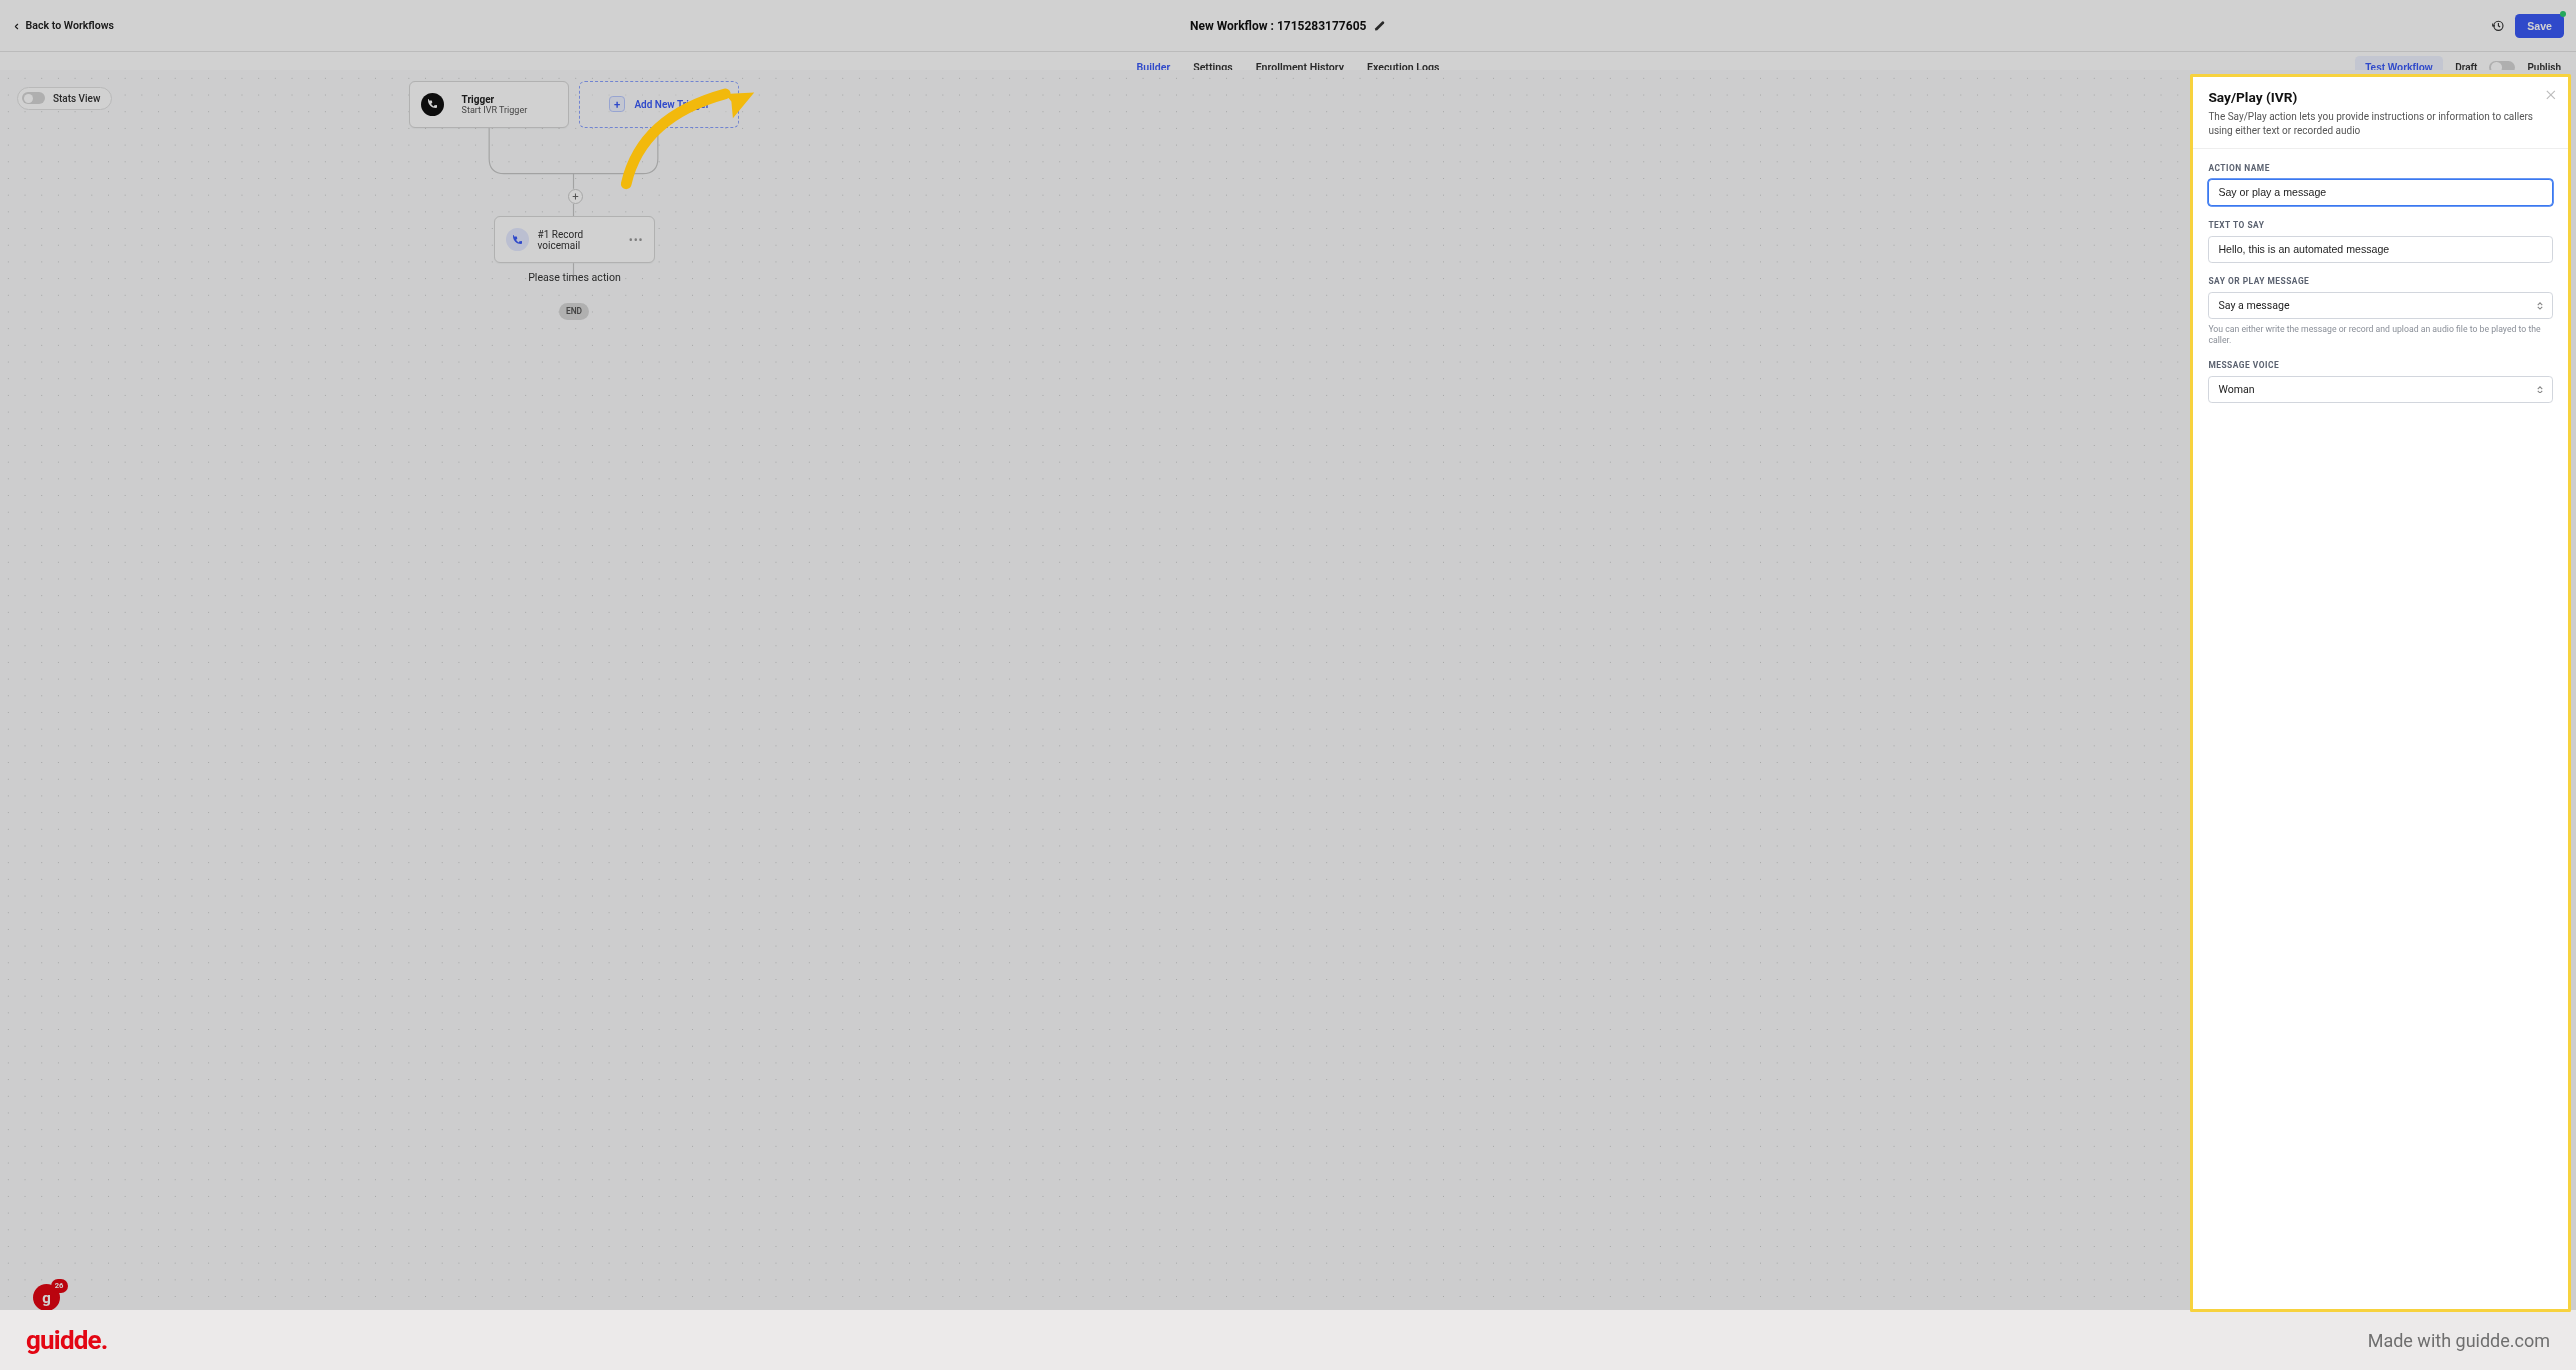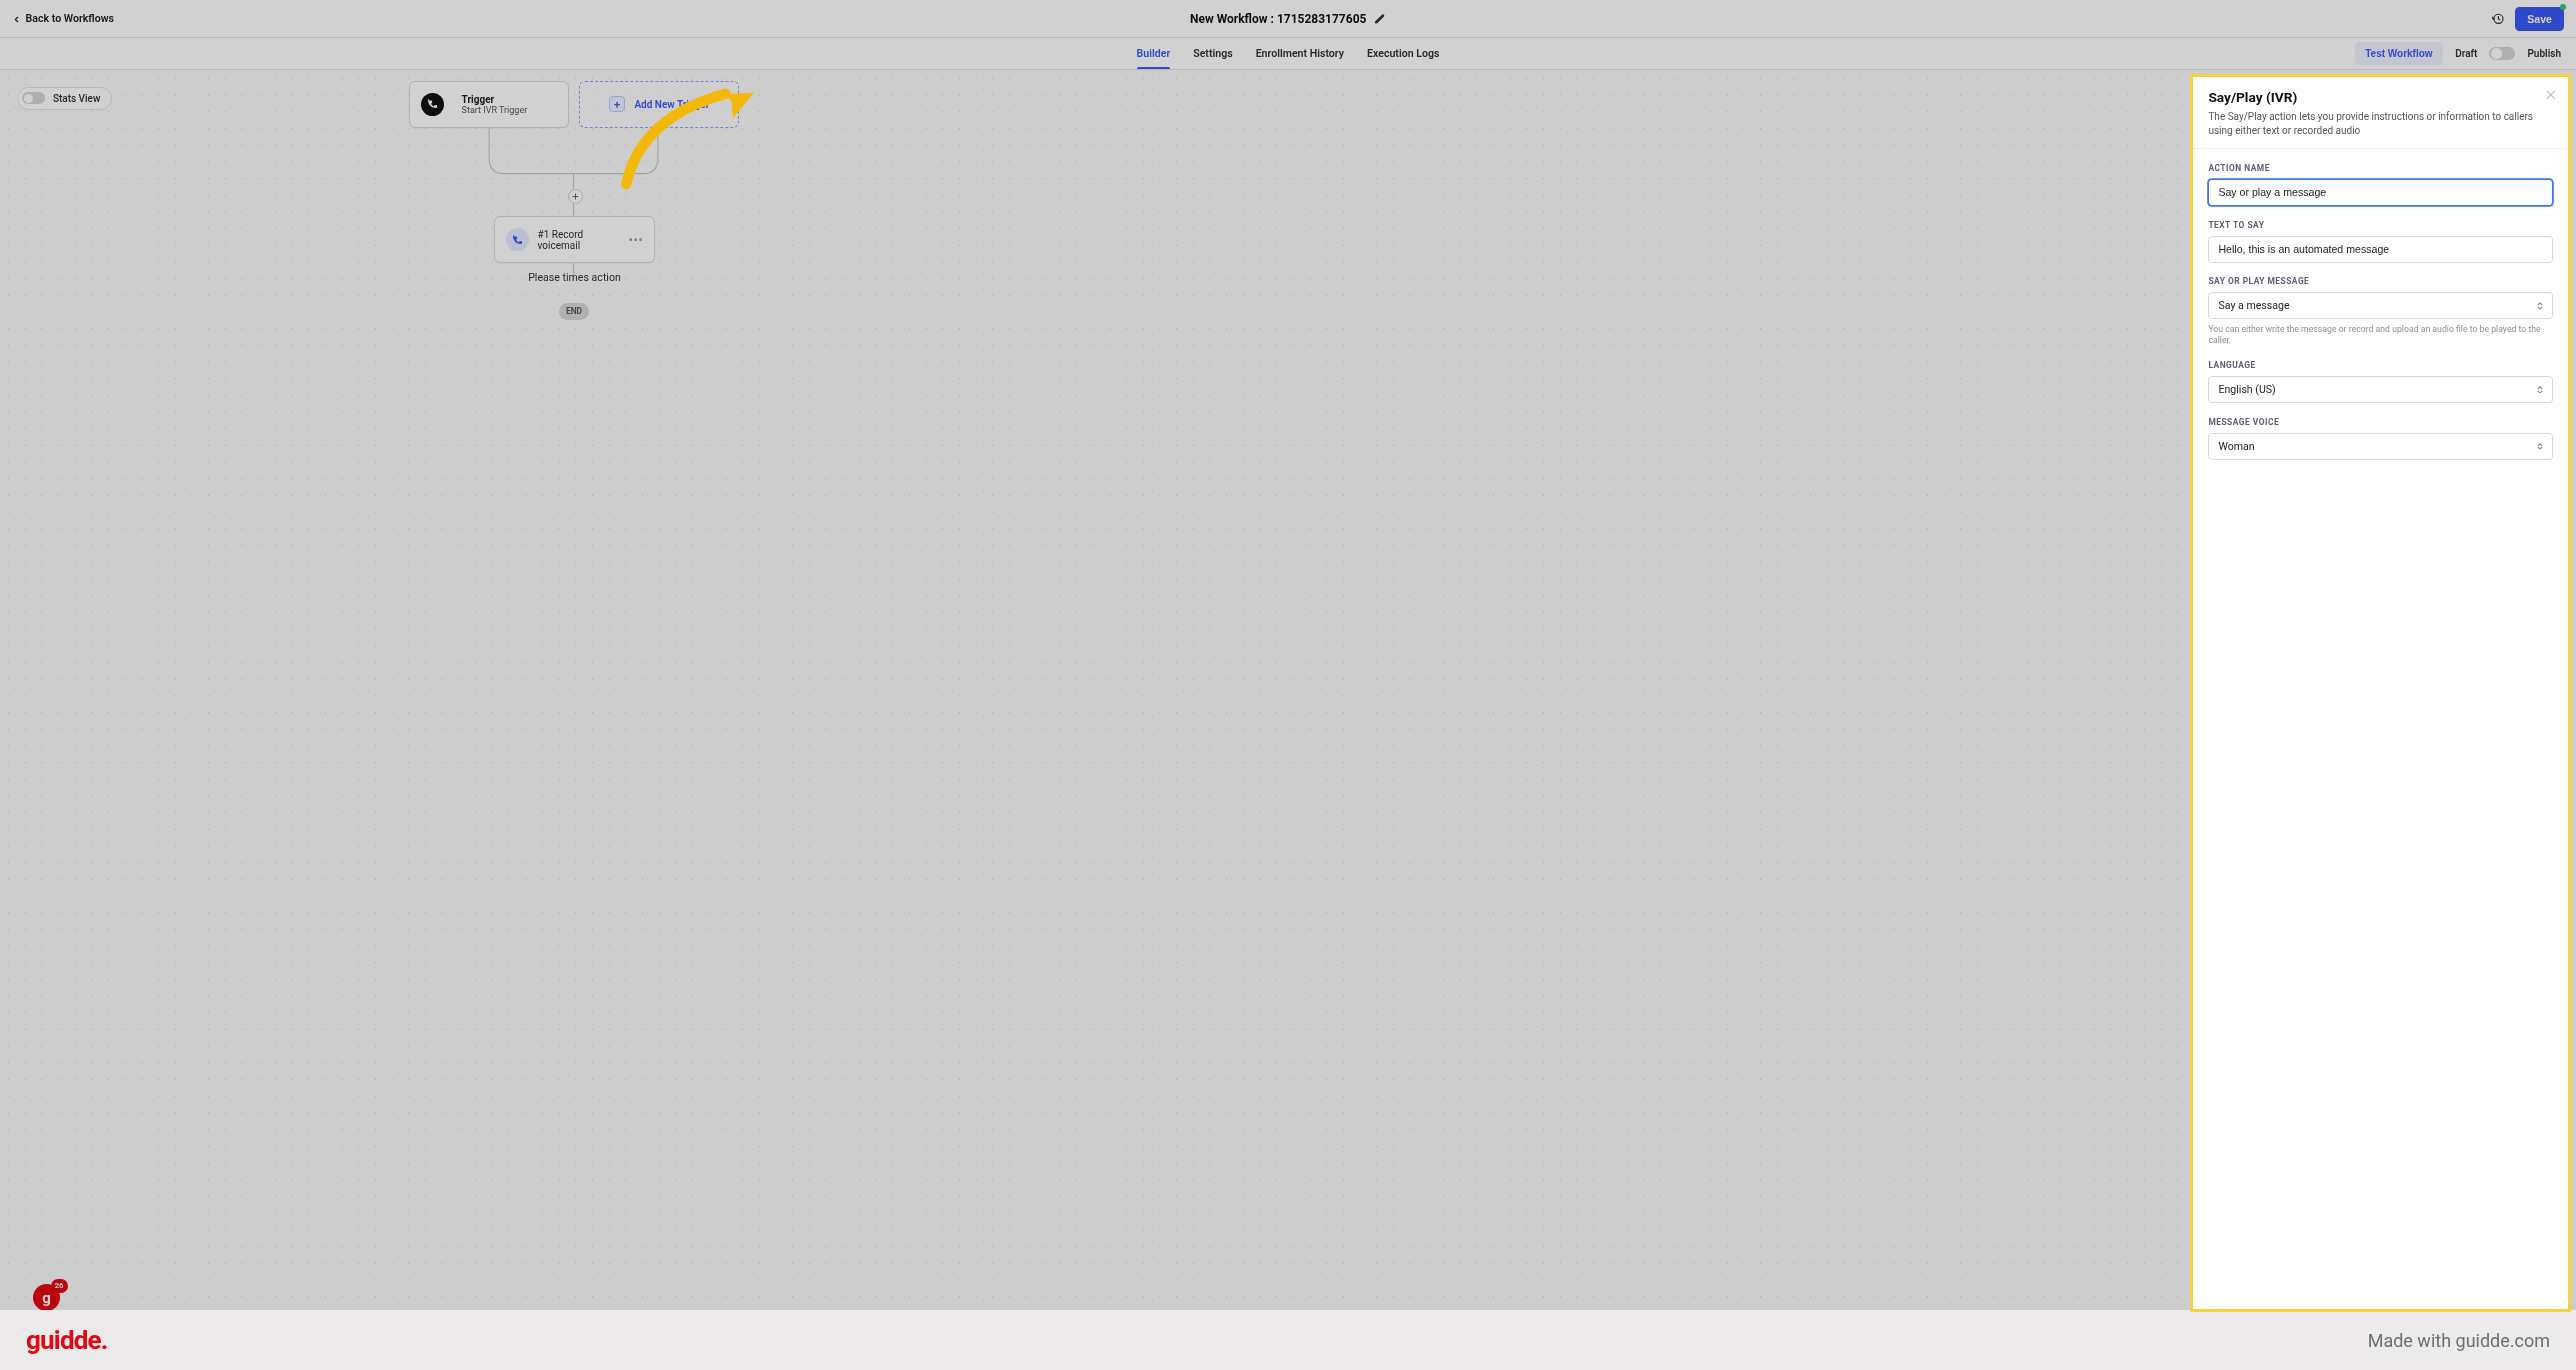--- a/index.html
+++ b/index.html
@@ -2,21 +2,21 @@
 <html style="font-size:12px"><head>
 <meta charset="utf-8">
 <style>
   * { box-sizing: border-box; margin: 0; padding: 0; }
   html, body { width: 100%; height: 100%; font-family: -apple-system, BlinkMacSystemFont, "Segoe UI", Roboto, Helvetica, Arial, sans-serif; }
   body { background: #f5f5f5; overflow: hidden; position: relative; }
 
   
   .header {
     position: relative;
-    height: 38px;
+    height: 52px;
     background: #fff;
     border-bottom: 0.8px solid #e4e4e4;
     display: flex;
     align-items: center;
     padding: 0 12px;
   }
   .back-link {
     display: flex; align-items: center; gap: 4.6px;
     font-size: 10.6px; font-weight: 600; color: #222; cursor: pointer;
   }
@@ -351,34 +351,20 @@
               <polyline points="1,4 4,1 7,4"></polyline>
             </svg>
           <svg viewBox="0 0 8 5">
               <polyline points="1,1 4,4 7,1"></polyline>
             </svg>
         </span>
       </div>
       <div class="hint">You can either write the message or record and upload an audio file to be played to the caller.</div>
     </div>
 
-    <div class="field">
-      <div class="field-label">LANGUAGE</div>
-      <div class="select">
-        <span>English (US)</span>
-        <span class="chev-ud">
-          <svg viewBox="0 0 8 5">
-              <polyline points="1,4 4,1 7,4"></polyline>
-            </svg>
-          <svg viewBox="0 0 8 5">
-              <polyline points="1,1 4,4 7,1"></polyline>
-            </svg>
-        </span>
-      </div>
-    </div>
 
     <div class="field">
       <div class="field-label">MESSAGE VOICE</div>
       <div class="select">
         <span>Woman</span>
         <span class="chev-ud">
           <svg viewBox="0 0 8 5">
               <polyline points="1,4 4,1 7,4"></polyline>
             </svg>
           <svg viewBox="0 0 8 5">

